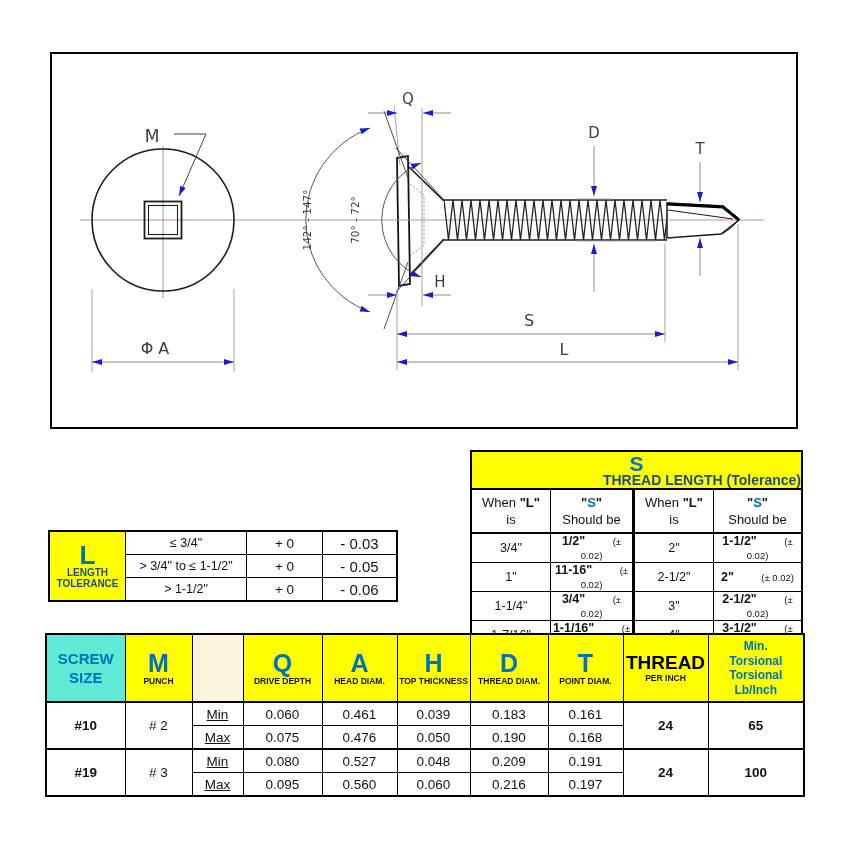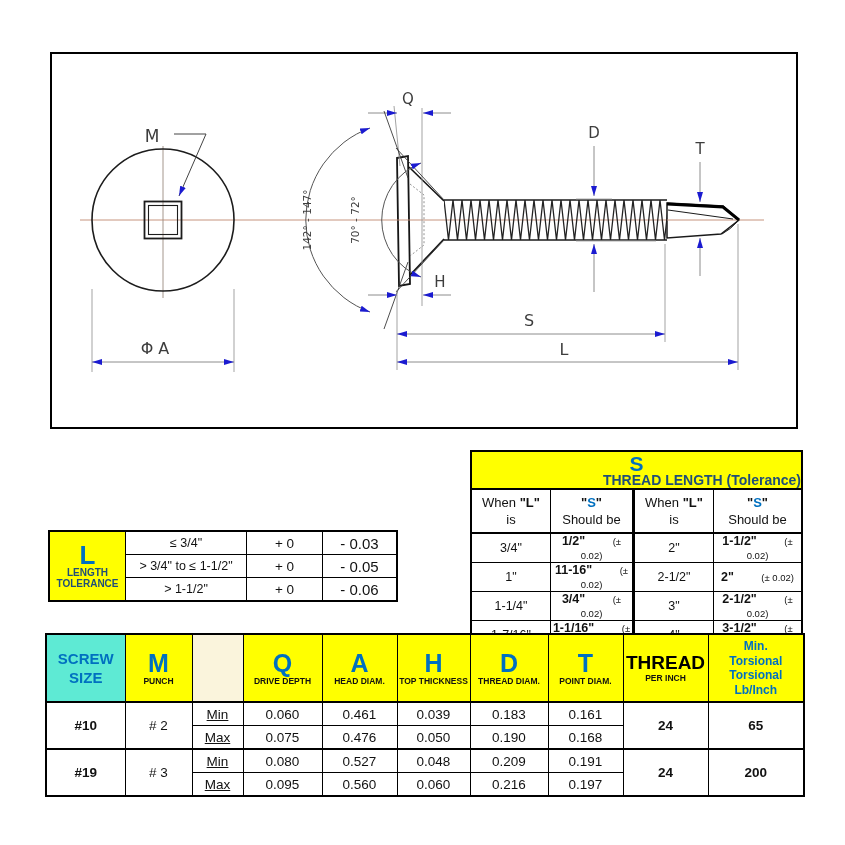--- a/index.html
+++ b/index.html
@@ -322,21 +322,21 @@
     <tr class="group-top">
       <td class="c-size" rowspan="2">#19</td>
       <td class="c-punch" rowspan="2"># 3</td>
       <td class="c-mm">Min</td>
       <td>0.080</td>
       <td>0.527</td>
       <td>0.048</td>
       <td>0.209</td>
       <td>0.191</td>
       <td class="c-tpi" rowspan="2">24</td>
-      <td class="c-str" rowspan="2">200</td>
+      <td class="c-str" rowspan="2">100</td>
     </tr>
     <tr>
       <td class="c-mm">Max</td>
       <td>0.095</td>
       <td>0.560</td>
       <td>0.060</td>
       <td>0.216</td>
       <td>0.197</td>
     </tr>
   </tbody>

